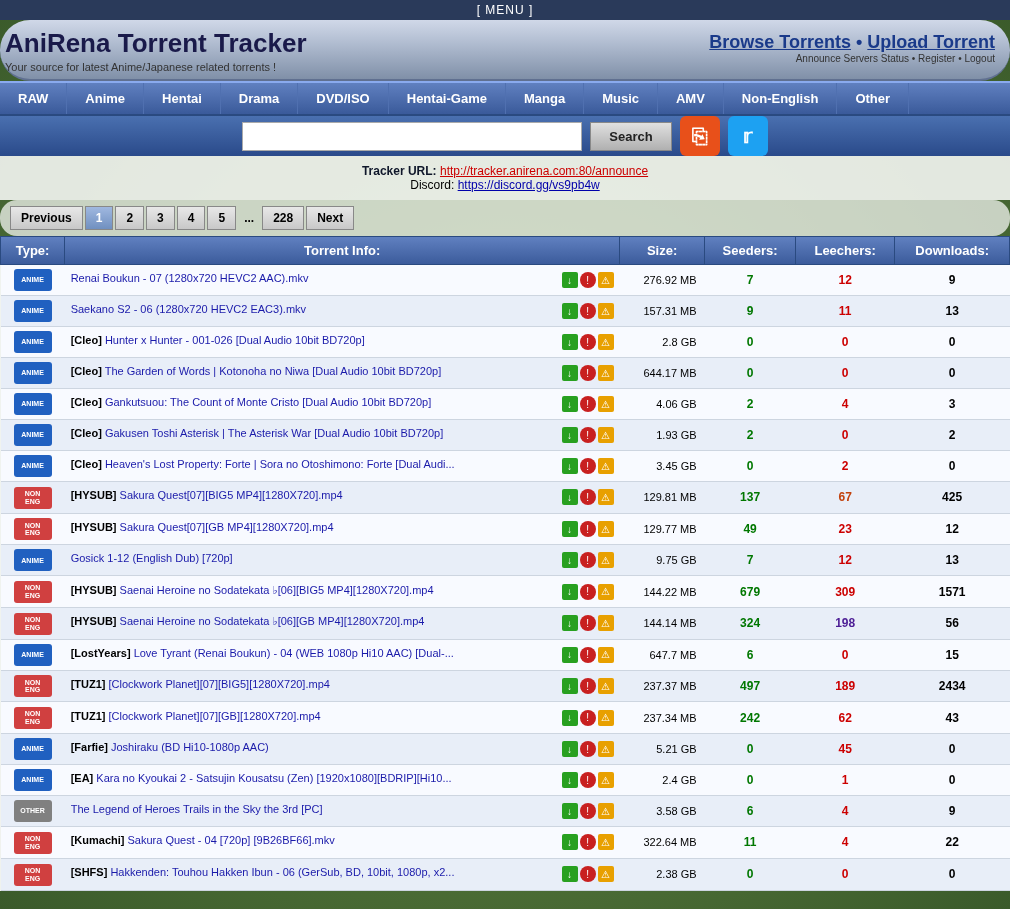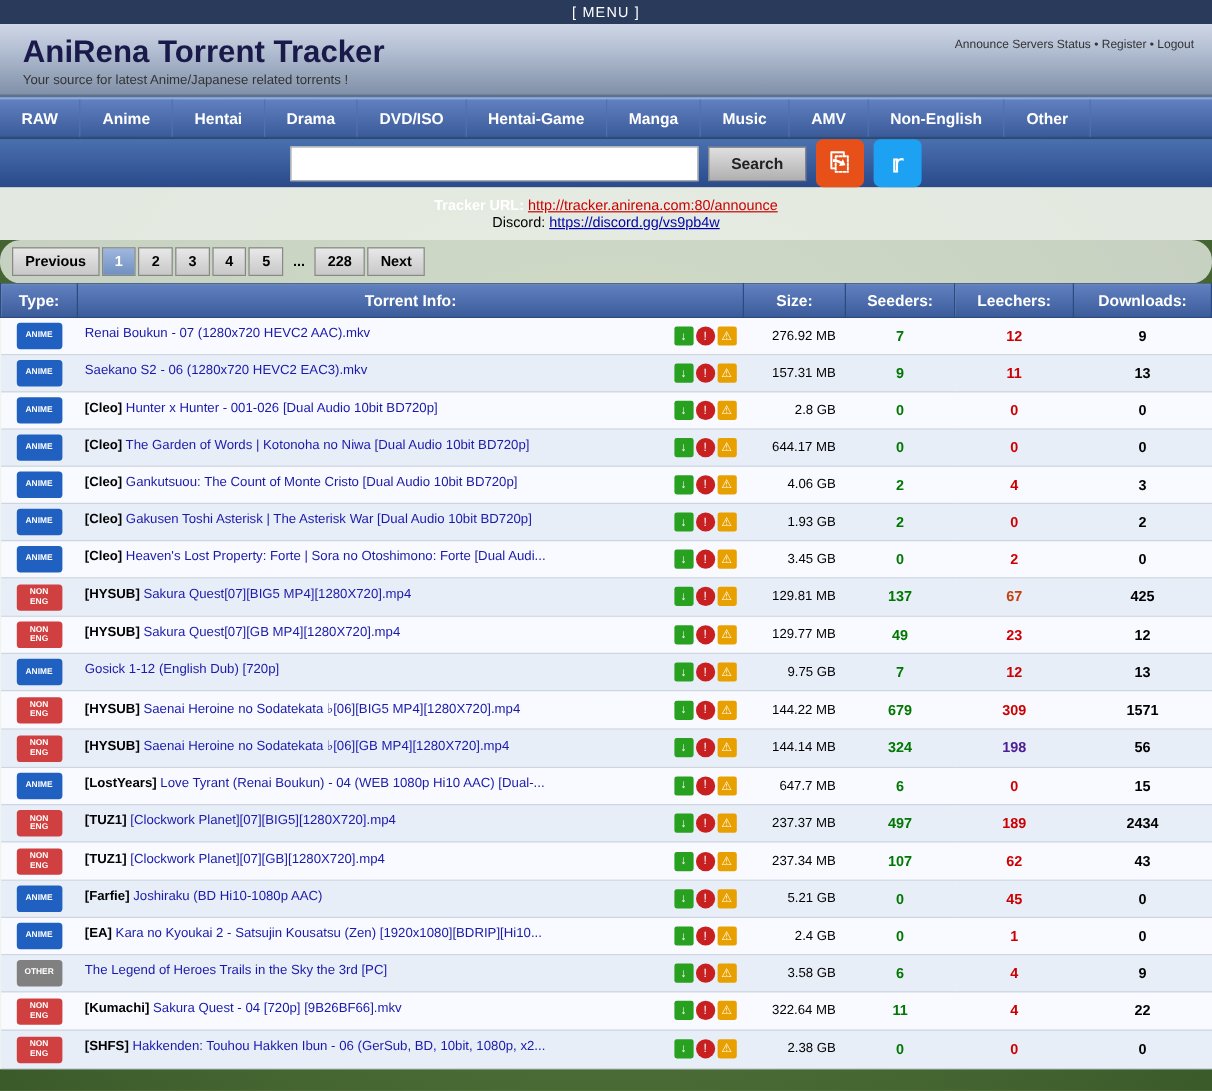--- a/index.html
+++ b/index.html
@@ -7,22 +7,23 @@
       font-family: Arial, Helvetica, sans-serif;
       font-size: 12px;
       background: #5a7a3a;
       background-image: radial-gradient(ellipse at center, #6b8f4a 0%, #3a5a2a 100%);
       min-height: 909px;
       width: 1010px;
       overflow-x: hidden;
     }
     #header {
       background: linear-gradient(180deg, #d0d8e8 0%, #b0bcd0 40%, #8090a8 100%);
-      padding: 8px 15px 6px 19px;
+      padding: 8px 15px 6px 5px;
       border-bottom: 2px solid #607090;
+      border-radius: 30px;
     }
     #site-title {
       font-size: 26px;
       font-weight: bold;
       color: #1a1a4a;
       display: inline-block;
     }
     #site-subtitle {
       font-size: 11px;
       color: #333;
@@ -97,21 +98,21 @@
       cursor: pointer;
     }
     .rss-icon { background: #e8501a; color: #fff; }
     .twitter-icon { background: #1da1f2; color: #fff; }
     #tracker-info {
       text-align: center;
       padding: 8px;
       background: rgba(255,255,255,0.85);
       font-size: 12px;
     }
-    #tracker-info .tracker-url { color: #ffffff; font-weight: bold; }
+    #tracker-info .tracker-url { color: #0f172a; font-weight: bold; }
     #tracker-info a { color: #00a; }
     #pagination {
       display: flex;
       align-items: center;
       padding: 6px 10px;
       gap: 2px;
       background: rgba(255,255,255,0.7);
       border-radius: 17px;
     }
     .page-btn {
@@ -205,20 +206,25 @@
 <div class="menu-bar">
   <span>[ MENU ]</span>
 </div>
 
 <div id="header" class="clearfix">
   <div style="float:left;">
     <span id="site-title">AniRena Torrent Tracker</span>
     <span id="site-subtitle">Your source for latest Anime/Japanese related torrents !</span>
   </div>
   <div id="header-links">
+    <div class="main-links">
+      <a href="#">Browse Torrents</a>
+      <span>•</span>
+      <a href="#">Upload Torrent</a>
+    </div>
     <div class="sub-links">
       <span>Announce Servers Status • Register • Logout</span>
     </div>
   </div>
 </div>
 
 <div id="nav-bar">
   <div class="nav-tab">RAW</div>
   <div class="nav-tab">Anime</div>
   <div class="nav-tab">Hentai</div>
@@ -522,21 +528,21 @@
     </td>
     <td class="torrent-name">
       <span class="tag">[TUZ1]</span><a href="#"> [Clockwork Planet][07][GB][1280X720].mp4</a>
       <span style="float:right;display:flex;gap:2px;align-items:center;">
         <span class="dl-icon" title="Download">↓</span>
         <span class="warn-icon" title="Report">!</span>
         <span class="alert-icon" title="Alert">⚠</span>
       </span>
     </td>
     <td class="size-cell">237.34 MB</td>
-    <td class="num-cell" style="color:#007700;">107</td>
+    <td class="num-cell" style="color:#007700;">242</td>
     <td class="num-cell" style="color:#cc0000;">62</td>
     <td class="num-cell">43</td>
   </tr>
         <tr>
     <td style="text-align:center;">
       <span class="type-badge badge-anime" style="font-size:7px;white-space:pre-line;line-height:1.1;">ANIME</span>
     </td>
     <td class="torrent-name">
       <span class="tag">[Farfie]</span><a href="#"> Joshiraku (BD Hi10-1080p AAC)</a>
       <span style="float:right;display:flex;gap:2px;align-items:center;">

